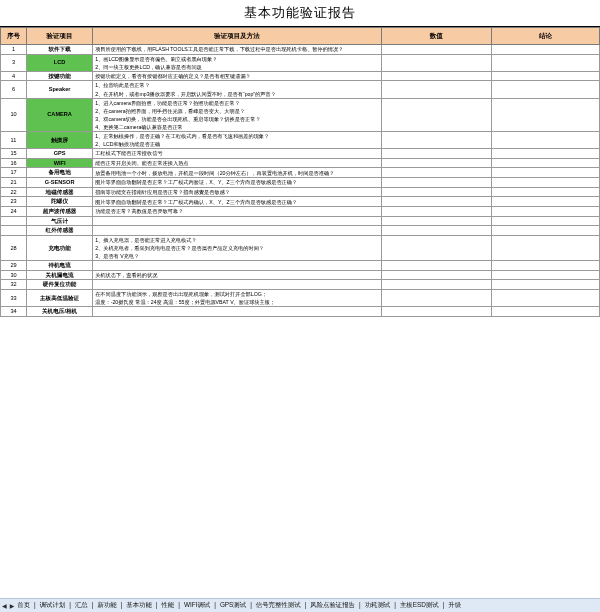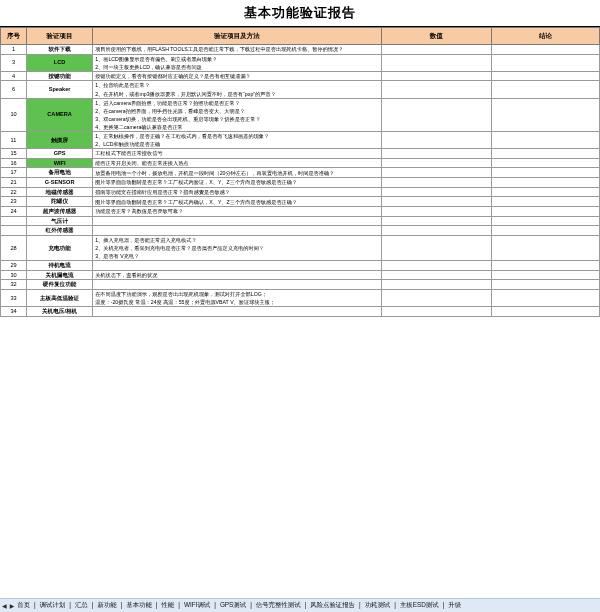--- a/index.html
+++ b/index.html
@@ -8,21 +8,21 @@
     background:#ffffff;
     font-family:"Liberation Sans","DejaVu Sans",sans-serif;
     font-size:5.2px;
     color:#000;
     overflow:hidden;
   }
   .sheet{width:600px;height:612px;position:relative;box-sizing:border-box;}
   .title-row{
     height:26px;border-bottom:1px solid #000;
     display:flex;align-items:center;justify-content:center;
-    font-size:13px;font-weight:bold;letter-spacing:1px;
+    font-size:13px;font-weight:normal;letter-spacing:1px;
   }
   table{border-collapse:collapse;width:600px;table-layout:fixed;}
   td,th{
     border:1px solid #9a9a9a;
     padding:0 2px;
     vertical-align:middle;
     font-size:5.2px;
     line-height:1.55;
     overflow:hidden;
   }

